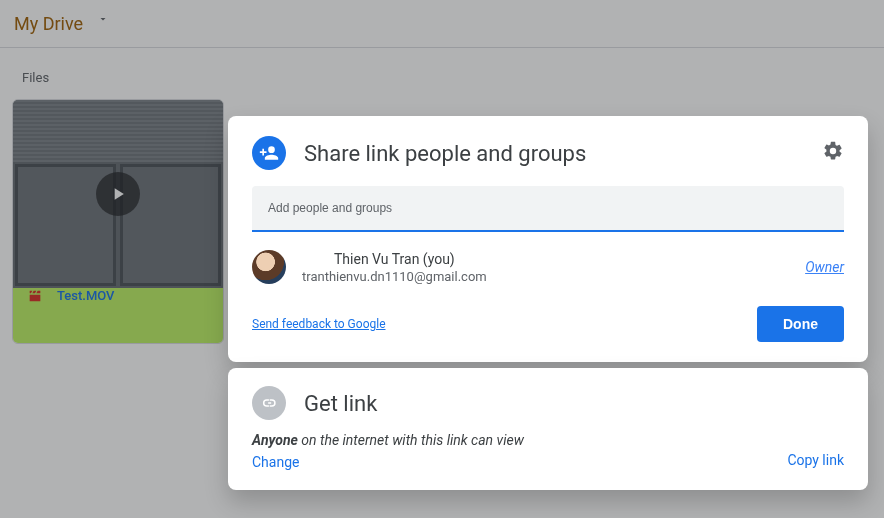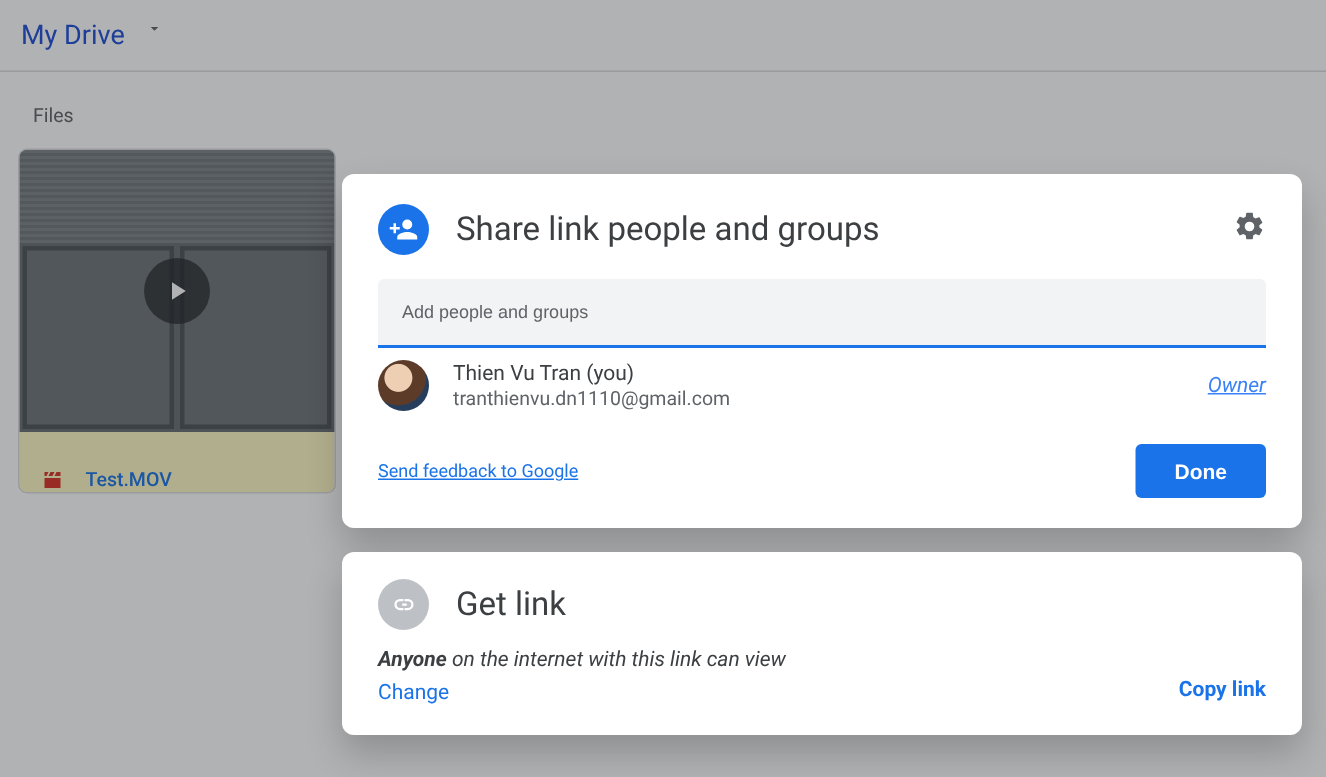--- a/index.html
+++ b/index.html
@@ -20,21 +20,21 @@
       height: 48px;
       padding: 0 14px;
       display: flex;
       align-items: center;
       border-bottom: 1px solid #dadce0;
     }
     .breadcrumb {
       display: flex;
       align-items: flex-start;
       gap: 8px;
-      color: #1d4ed8;
+      color: #a16207;
       font-size: 18px;
     }
     .breadcrumb .chev { display: flex; align-items: center; margin-left: 6px; }
     .section-label {
       padding: 22px 8px 8px 22px;
       font-size: 13px;
       color: #5f6368;
     }
     .file-grid {
       padding: 6px 12px;
@@ -81,29 +81,29 @@
       position: absolute;
       width: 44px; height: 44px;
       border-radius: 50%;
       background: rgba(32,33,36,.7);
       display: flex;
       align-items: center;
       justify-content: center;
     }
     .play-btn svg { fill: #fff; }
     .file-meta {
-      height: 40px;
-      display: flex;
-      align-items: flex-end;
+      height: 55px;
+      display: flex;
+      align-items: flex-start;
       padding: 0 14px;
       gap: 14px;
       font-size: 13px;
       color: #1a73e8;
       font-weight: 500;
-      background: #fef9c3;
+      background: #bef264;
     }
     .file-meta .clapper svg { display:block; }
     .overlay-dim {
       position: absolute;
       inset: 0;
       background: rgba(32,33,36,.35);
     }
     .dialog {
       position: absolute;
       left: 228px;
@@ -149,24 +149,25 @@
       border: none;
       border-bottom: 2px solid #1a73e8;
       border-radius: 4px 4px 0 0;
       padding: 0 16px;
       font-size: 12px;
       color: #3c4043;
       outline: none;
     }
     .people-input::placeholder { color: #5f6368; }
     .user-row {
-      margin-top: 8px;
+      margin-top: 18px;
       display: flex;
       align-items: center;
       gap: 16px;
+      text-align: center;
     }
     .avatar {
       width: 34px; height: 34px;
       border-radius: 50%;
       background: radial-gradient(circle at 40% 35%, #eecfb3 0 30%, #5c3b28 32% 60%, #263e5c 62% 100%);
     }
     .user-text .name { font-size: 14px; color: #3c4043; }
     .user-text .email { font-size: 13px; color: #5f6368; margin-top: 2px; }
     .role {
       margin-left: auto;
@@ -221,21 +222,21 @@
     .link-desc .strong { font-weight: 700; color: #3c4043; }
     .change-link {
       font-size: 14px;
       color: #1a73e8;
       cursor: pointer;
       margin-top: 6px;
     }
     .copy-link {
       margin-left: auto;
       font-size: 14px;
-      font-weight: 700;
+      font-weight: 400;
       color: #1a73e8;
       cursor: pointer;
       align-self: flex-end;
       padding-bottom: 2px;
     }
   </style>
 </head>
 <body>
 
 <div class="page">

